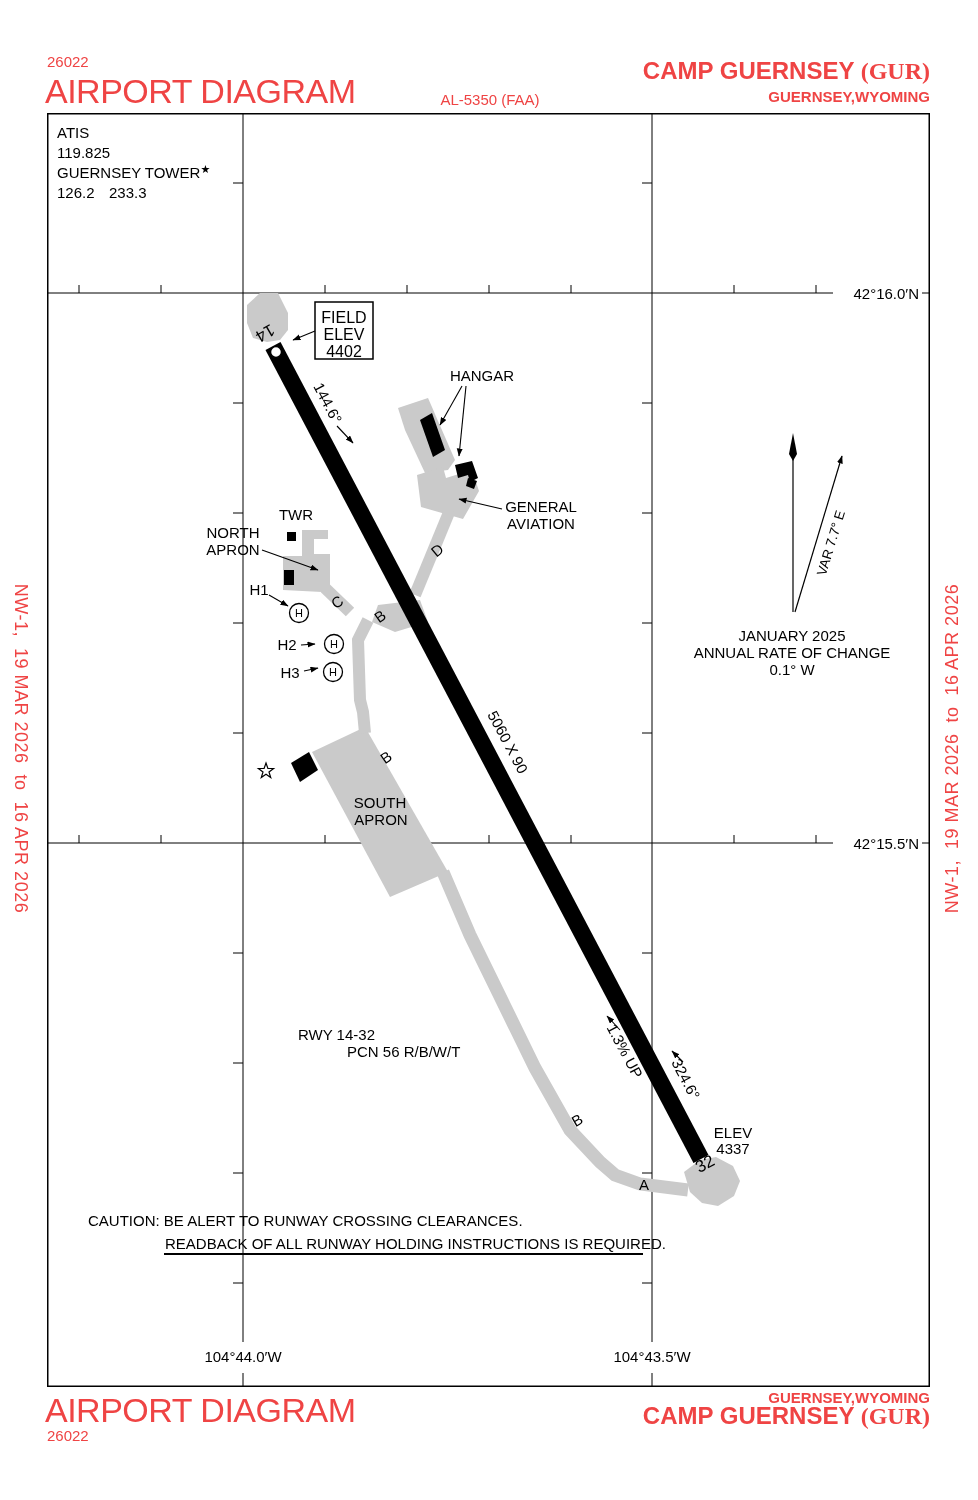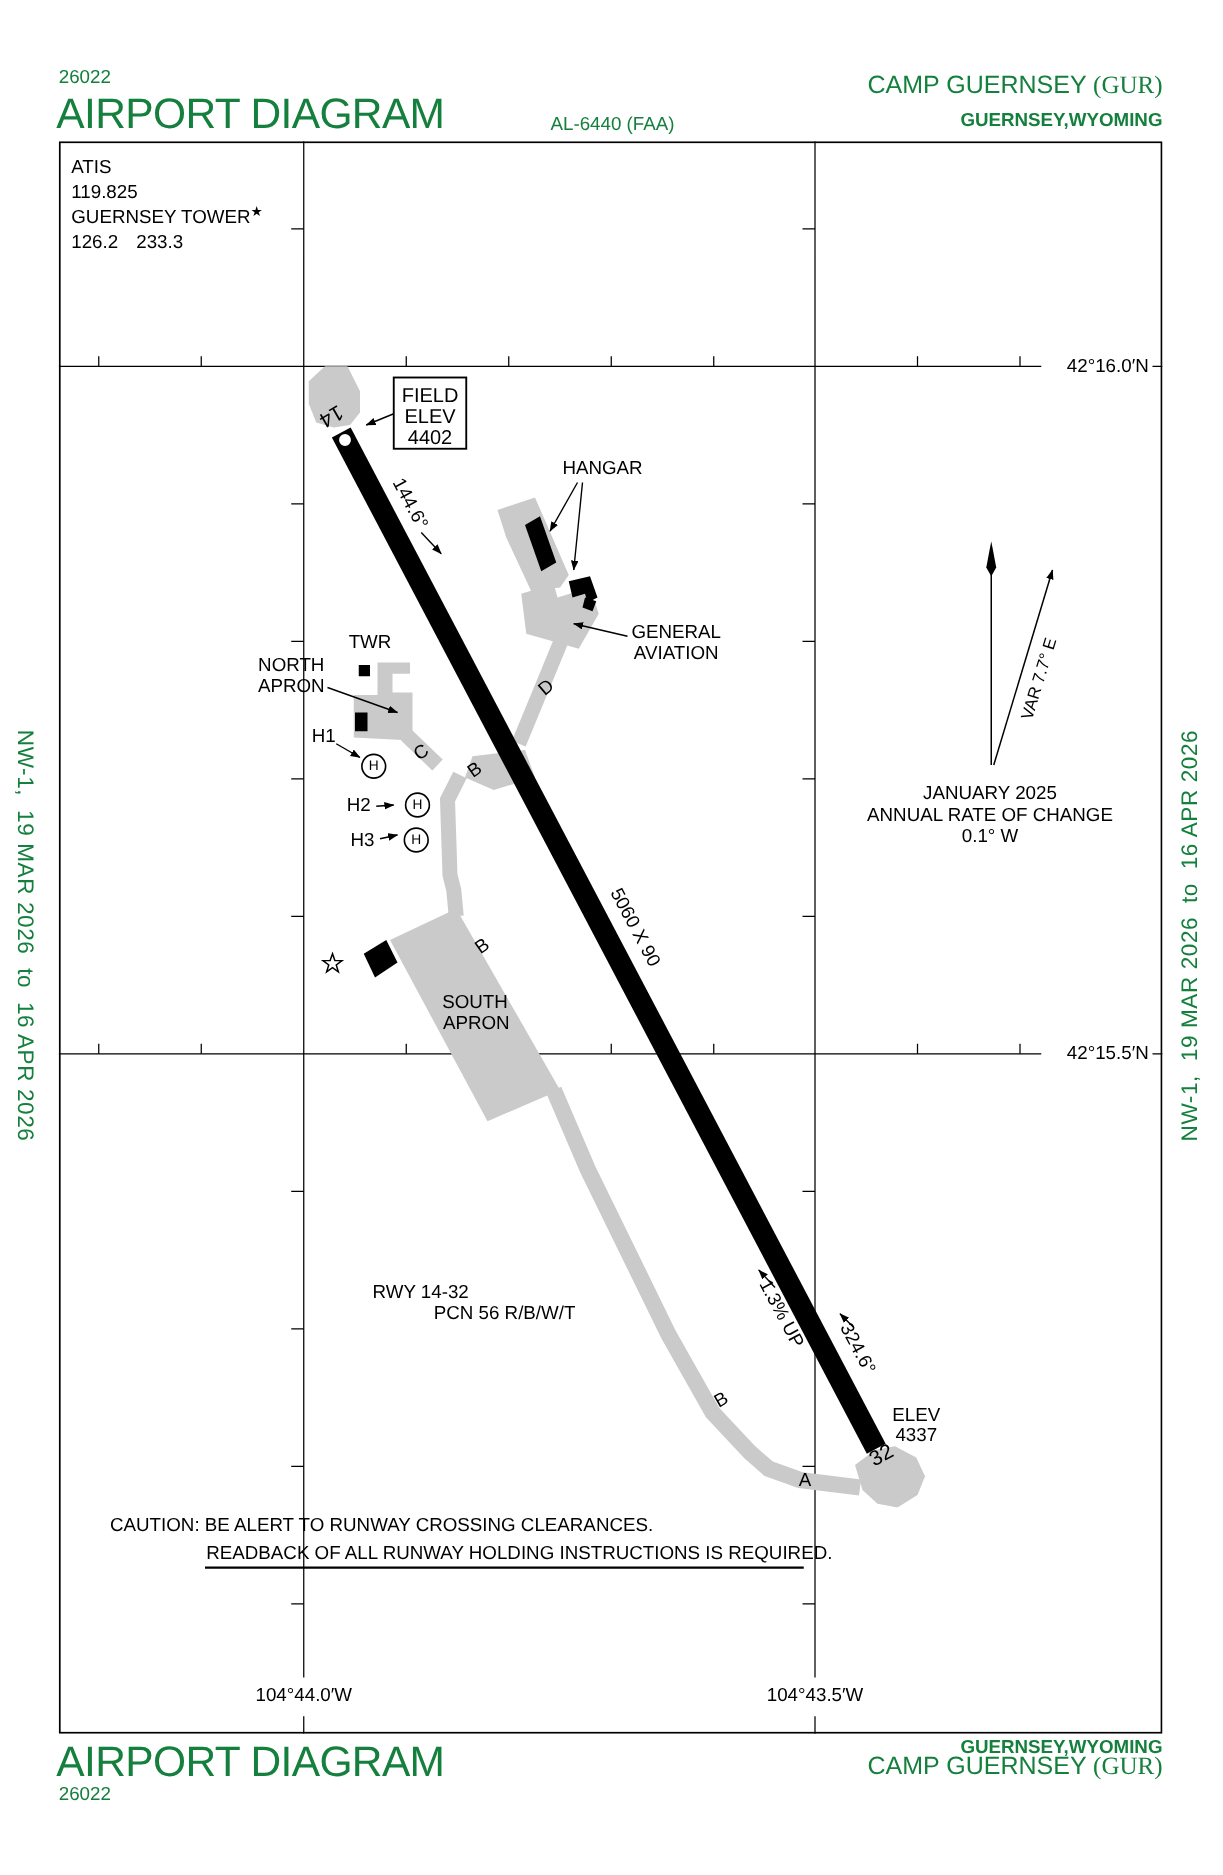--- a/index.html
+++ b/index.html
@@ -1,35 +1,35 @@
 <!DOCTYPE html>
 <html><head>
 <meta charset="utf-8">
 <style>
   html,body{margin:0;padding:0;background:#fff;}
   .page{position:relative;width:978px;height:1500px;background:#fff;overflow:hidden;
-        font-family:"Liberation Sans", sans-serif;color:#15803d;}
+        font-family:"Liberation Sans", sans-serif;color:#ef4444;}
   .abs{position:absolute;}
   .chart-num{font-size:15px;}
   .big-title{font-size:34px;letter-spacing:-0.5px;}
   .al-num{font-size:15px;text-align:center;}
-  .apt-name{font-size:20px;text-align:right;white-space:nowrap;}
+  .apt-name{font-size:24px;text-align:right;white-space:nowrap;font-weight:bold;}
   .apt-id{font-family:"Liberation Serif", serif;}
   .city{font-size:15px;text-align:right;font-weight:bold;}
   .side-text{font-size:18px;letter-spacing:0.5px;text-align:center;white-space:pre;}
   svg text{font-family:"Liberation Sans", sans-serif;fill:#000;}
 </style>
 </head>
 <body>
 
 <div class="page">
 
   <div class="abs chart-num" style="left:47px;top:53px;">26022</div>
   <div class="abs big-title" style="left:45px;top:72px;">AIRPORT DIAGRAM</div>
-  <div class="abs al-num" style="left:370px;top:91px;width:240px;">AL-6440 (FAA)</div>
+  <div class="abs al-num" style="left:370px;top:91px;width:240px;">AL-5350 (FAA)</div>
   <div class="abs apt-name" style="right:48px;top:57px;"><span>CAMP GUERNSEY</span> <span class="apt-id">(GUR)</span></div>
   <div class="abs city" style="right:48px;top:88px;">GUERNSEY,WYOMING</div>
 
   <div class="abs side-text" style="left:-195px;top:738px;width:430px;transform:rotate(90deg);">NW-1,  19 MAR 2026  to  16 APR 2026</div>
   <div class="abs side-text" style="left:737px;top:738px;width:430px;transform:rotate(-90deg);">NW-1,  19 MAR 2026  to  16 APR 2026</div>
 
   <div class="abs" style="left:47px;top:113px;width:883px;height:1274px;">
   <svg width="883" height="1274" viewBox="0 0 883 1274" xmlns="http://www.w3.org/2000/svg">
     <defs>
       <marker id="ah" markerWidth="9" markerHeight="8" refX="7.5" refY="3" orient="auto" markerUnits="userSpaceOnUse">

